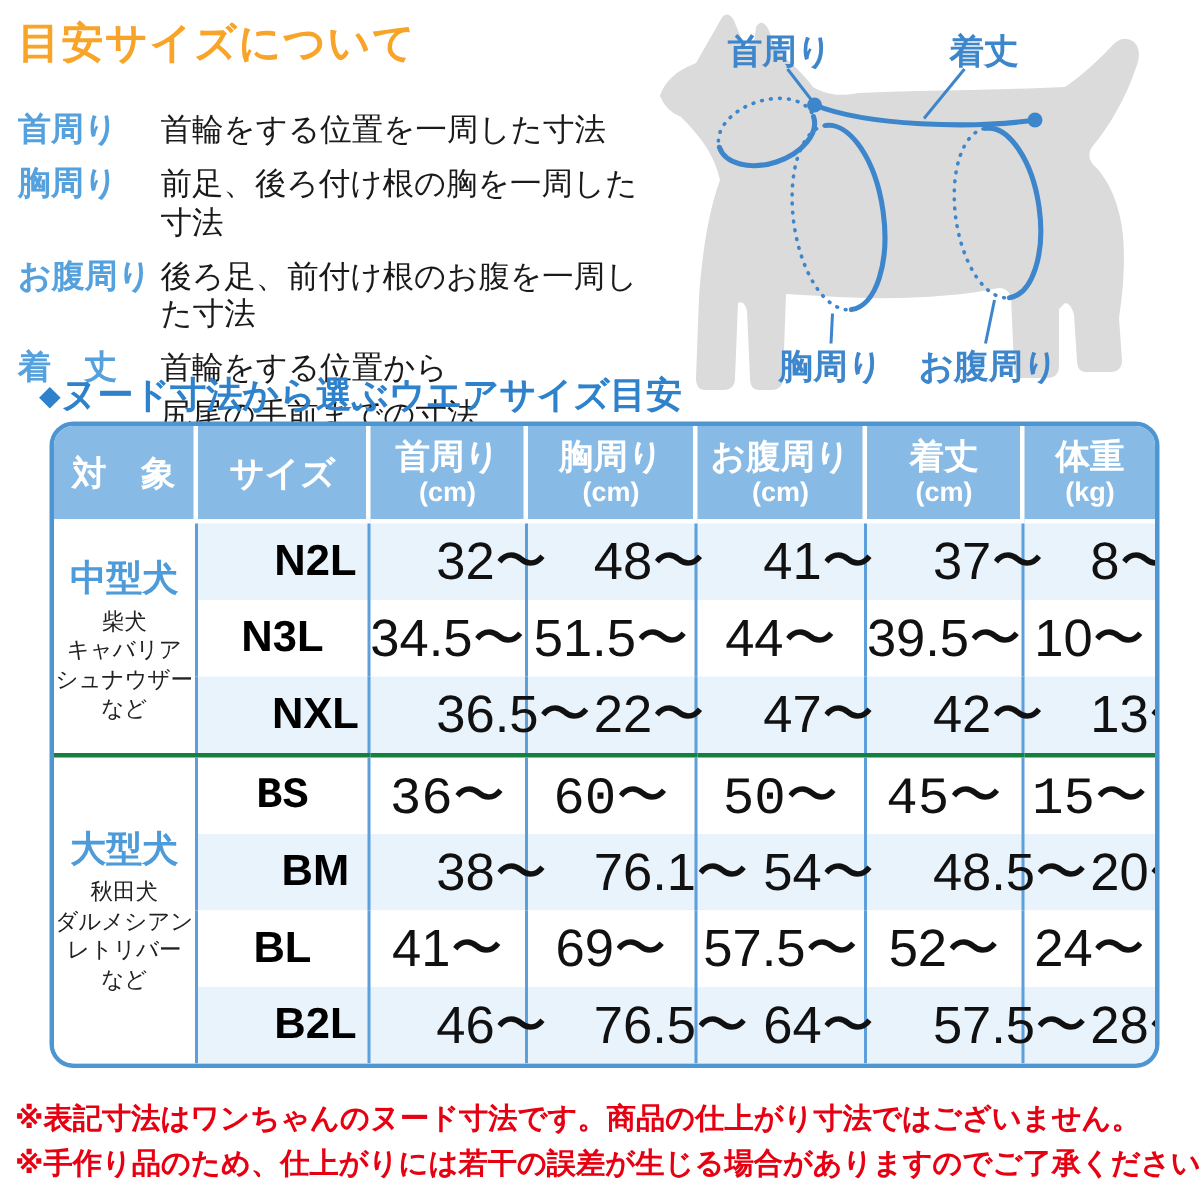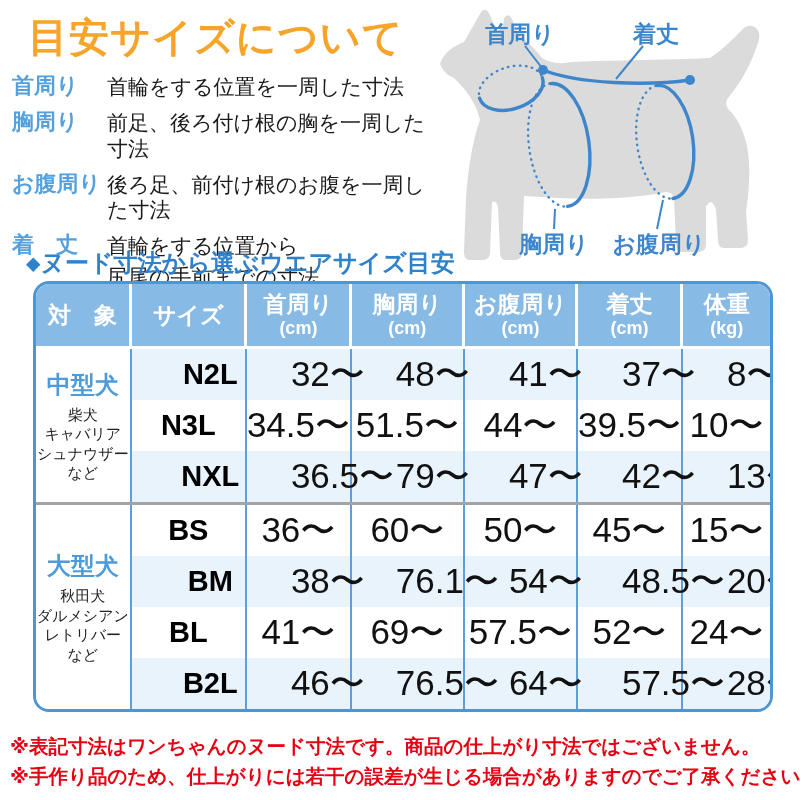--- a/index.html
+++ b/index.html
@@ -1,19 +1,19 @@
 <!DOCTYPE html>
 <html><head>
 <meta charset="utf-8">
 <style>
   html,body{margin:0;padding:0;background:#ffffff;}
   body{width:800px;height:800px;position:relative;overflow:hidden;
        font-family:"Liberation Sans","DejaVu Sans",sans-serif;}
 
-  .page-title{position:absolute;left:28px;top:10px;font-size:40px;font-weight:700;
+  .page-title{position:absolute;left:12px;top:10px;font-size:28px;font-weight:700;
               color:#F7A428;letter-spacing:1px;white-space:nowrap;}
 
   .legend{position:absolute;left:12px;top:73px;width:420px;}
   .legend-row{display:flex;margin-bottom:10px;}
   .legend-term{flex:0 0 95px;color:#55A1DE;font-weight:700;font-size:22px;line-height:1.2;}
   .legend-desc{color:#1a1a1a;font-weight:500;font-size:21px;line-height:1.2;padding-top:1px;}
   .legend-desc .line2{margin-top:6px;}
 
   .dog-diagram{position:absolute;left:428px;top:2px;width:372px;height:278px;}
 
@@ -27,21 +27,21 @@
      border-left:3px solid #ffffff;border-bottom:3px solid #ffffff;padding:0;text-align:center;}
   th:first-child{border-left:none;}
   .th-main{font-size:23px;line-height:1.08;}
   .th-unit{font-size:18px;line-height:1.05;margin-top:2px;font-weight:700;}
   .th-unit:empty{display:none;}
   td{height:51px;text-align:center;vertical-align:middle;padding:0;
      border-left:2px solid #5C9FDB;}
   td.target{border-left:none;background:#ffffff;}
   tr.tint td:not(.target){background:#E9F3FC;padding-left:44px;}
   tr.plain td:not(.target){background:#ffffff;}
-  tr.group-start td{border-top:3px solid #a3a3a3;}
+  tr.group-start td{border-top:3px solid #15803d;font-family:Liberation Mono, monospace;}
   .size-code{font-size:29px;font-weight:700;color:#000;}
   .value{font-size:35px;font-weight:500;color:#111;}
   .target-name{font-size:24px;font-weight:700;color:#4E9BD9;margin-bottom:4px;}
   .target-breeds{font-size:15px;font-weight:500;color:#222;line-height:1.3;}
 
   .notes{position:absolute;left:10px;top:731px;color:#E60012;font-weight:700;
          font-size:19.5px;line-height:1.55;white-space:nowrap;}
 </style>
 </head>
 <body>
@@ -199,21 +199,21 @@
         <td><span class="size-code">N3L</span></td>
         <td><span class="value">34.5〜</span></td>
         <td><span class="value">51.5〜</span></td>
         <td><span class="value">44〜</span></td>
         <td><span class="value">39.5〜</span></td>
         <td><span class="value">10〜</span></td>
       </tr>
       <tr class="tint">
         <td><span class="size-code">NXL</span></td>
         <td><span class="value">36.5〜</span></td>
-        <td><span class="value">79〜</span></td>
+        <td><span class="value">22〜</span></td>
         <td><span class="value">47〜</span></td>
         <td><span class="value">42〜</span></td>
         <td><span class="value">13〜</span></td>
       </tr>
       <tr class="plain group-start">
         <td class="target" rowspan="4">
           <div class="target-name">大型犬</div>
           <div class="target-breeds">
             <div>秋田犬</div>
             <div>ダルメシアン</div>

